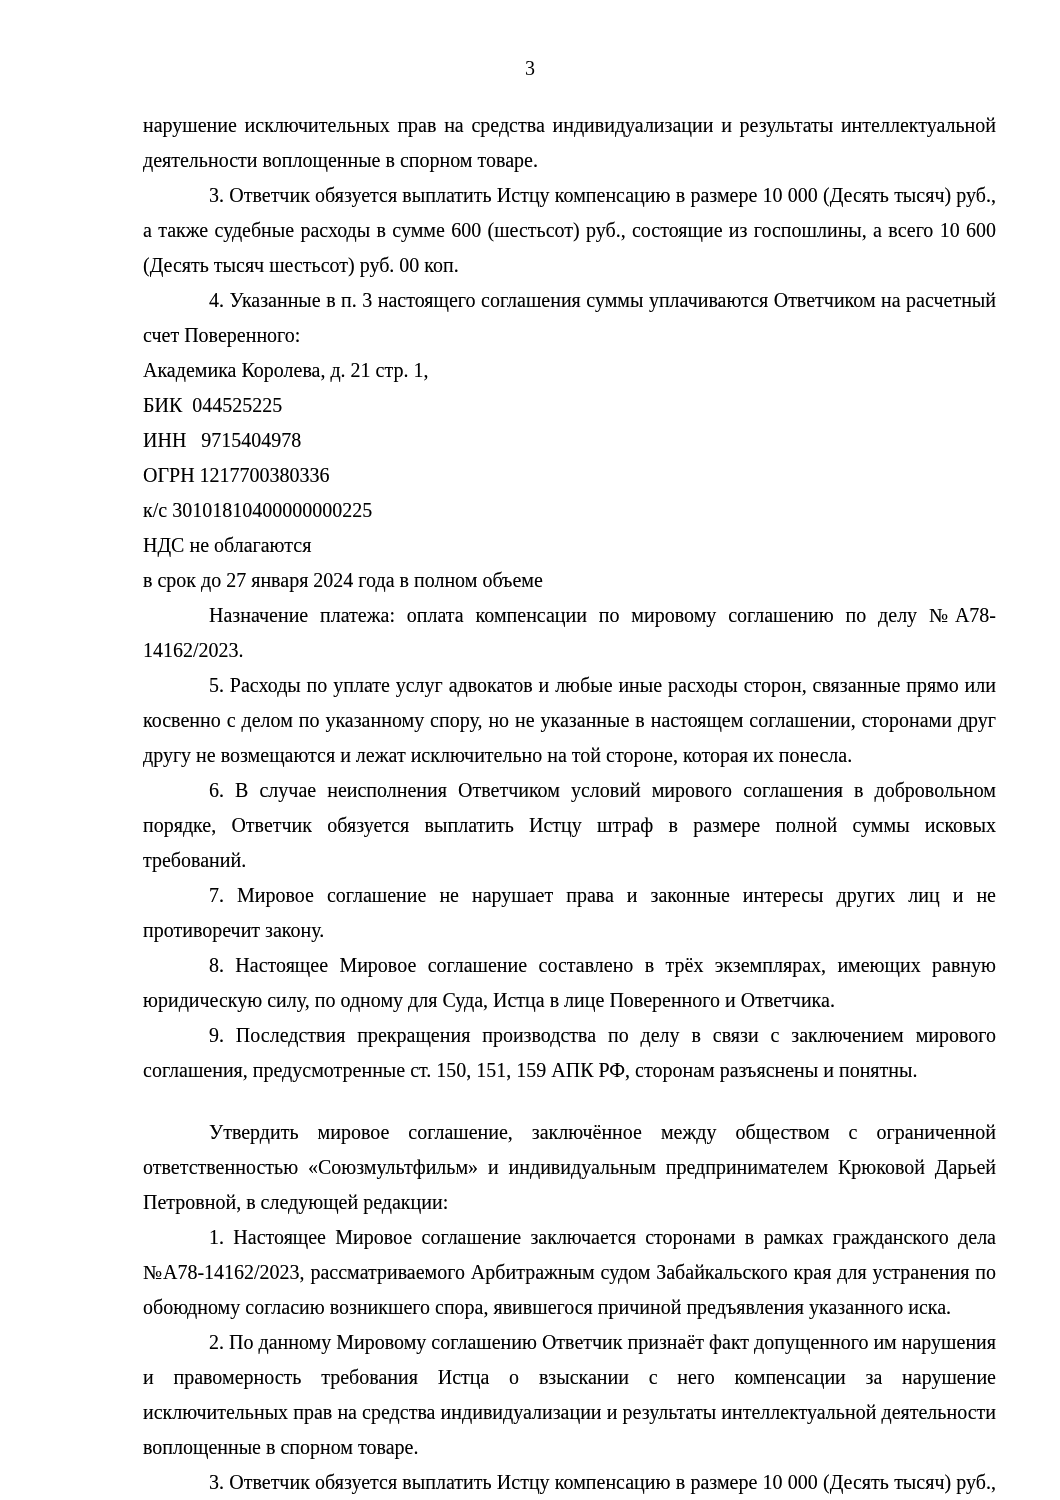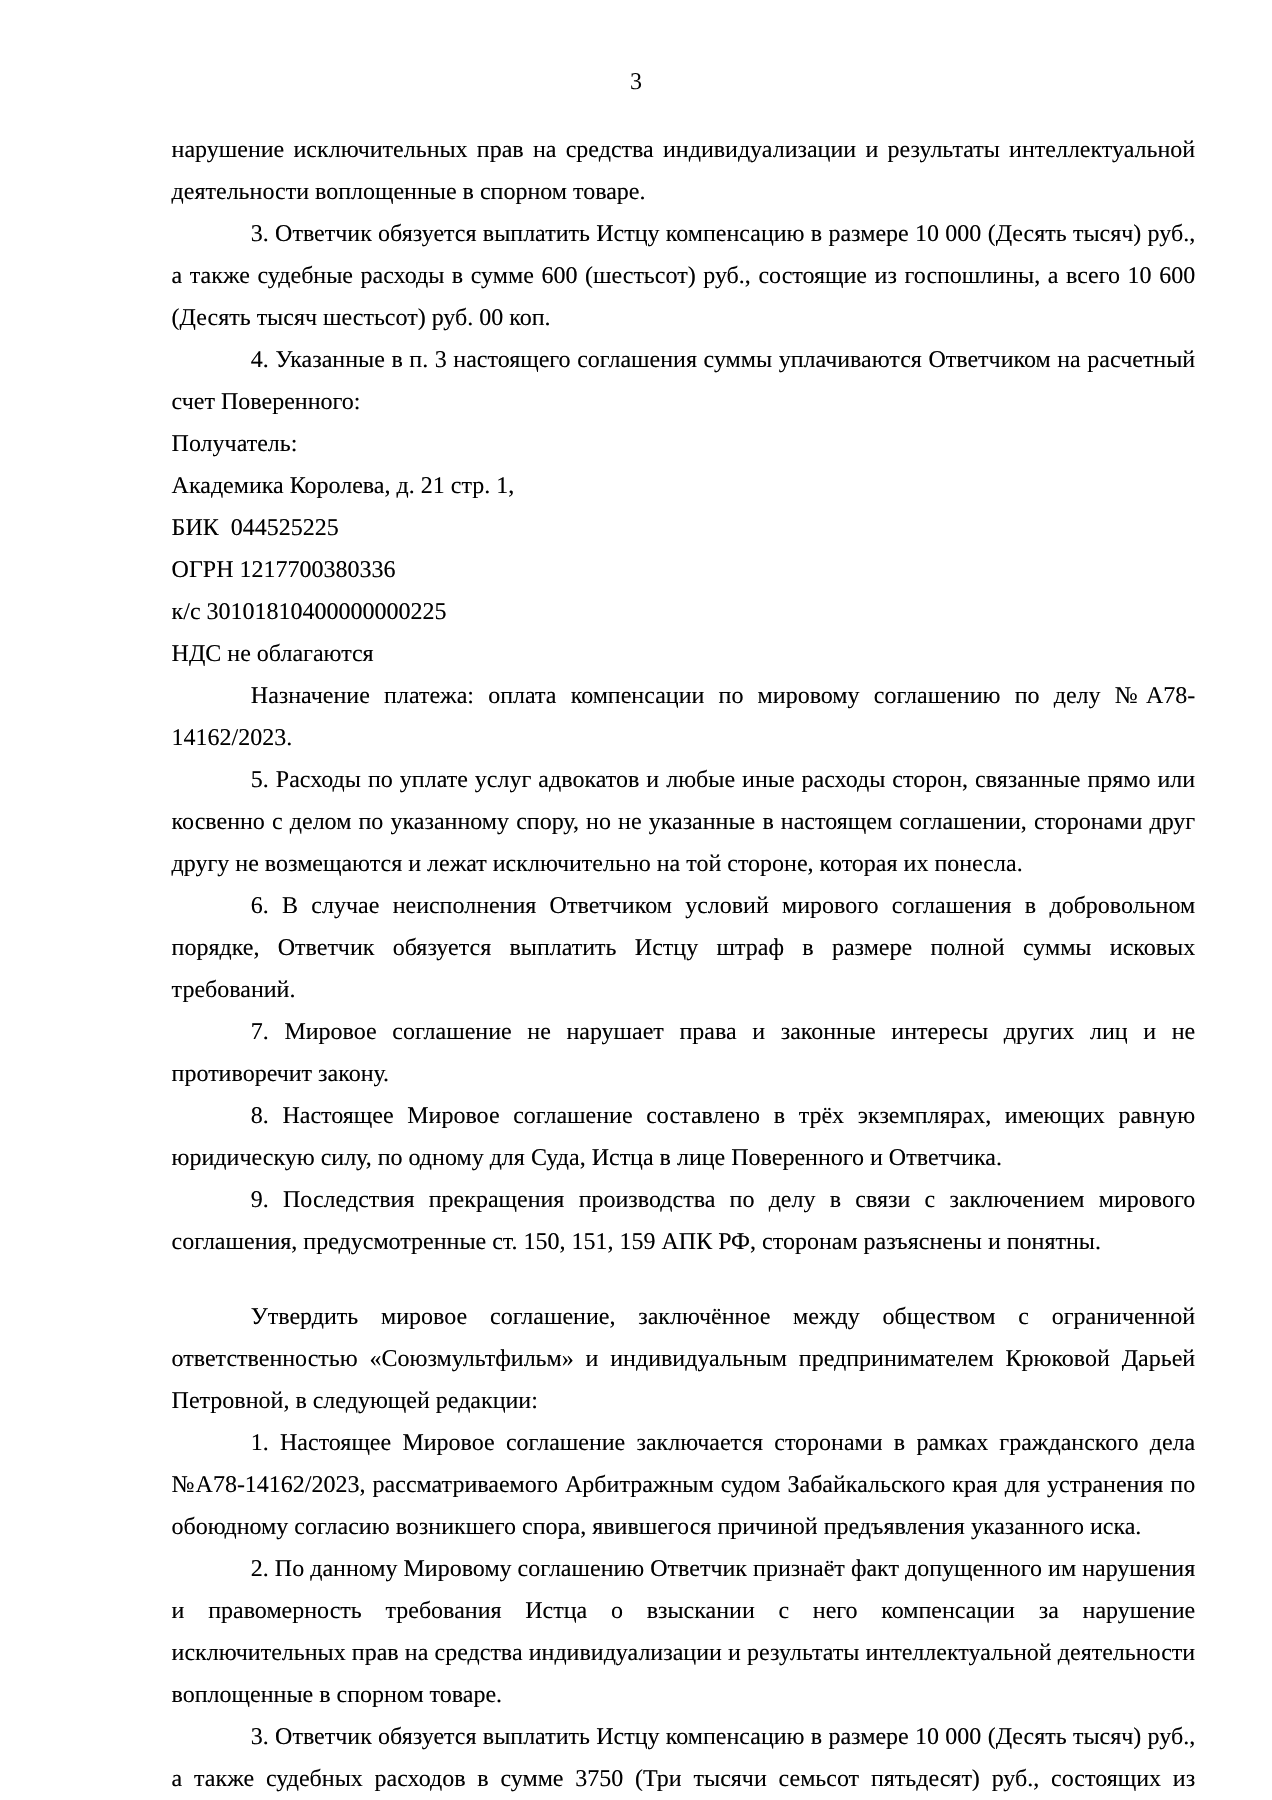--- a/index.html
+++ b/index.html
@@ -50,26 +50,27 @@
 </style>
 </head>
 <body>
 
 <div class="page">
   <div class="page-number">3</div>
   <div class="content">
       <p class="justify">нарушение исключительных прав на средства индивидуализации и результаты интеллектуальной деятельности воплощенные в спорном товаре.</p>
       <p class="justify-indent">3. Ответчик обязуется выплатить Истцу компенсацию в размере 10 000 (Десять тысяч) руб., а также судебные расходы в сумме 600 (шестьсот) руб., состоящие из госпошлины, а всего 10 600 (Десять тысяч шестьсот) руб. 00 коп.</p>
       <p class="justify-indent">4. Указанные в п. 3 настоящего соглашения суммы уплачиваются Ответчиком на расчетный счет Поверенного:</p>
-      <p class="flush">Получатель:</p>
       <p class="flush">Академика Королева, д. 21 стр. 1,</p>
       <p class="flush">БИК &nbsp;044525225</p>
+      <p class="flush">ИНН &nbsp;&nbsp;9715404978</p>
       <p class="flush">ОГРН 1217700380336</p>
       <p class="flush">к/с 30101810400000000225</p>
       <p class="flush">НДС не облагаются</p>
+      <p class="flush">в срок до 27 января 2024 года в полном объеме</p>
       <p class="justify-indent">Назначение платежа: оплата компенсации по мировому соглашению по делу №А78-14162/2023.</p>
       <p class="justify-indent">5. Расходы по уплате услуг адвокатов и любые иные расходы сторон, связанные прямо или косвенно с делом по указанному спору, но не указанные в настоящем соглашении, сторонами друг другу не возмещаются и лежат исключительно на той стороне, которая их понесла.</p>
       <p class="justify-indent">6. В случае неисполнения Ответчиком условий мирового соглашения в добровольном порядке, Ответчик обязуется выплатить Истцу штраф в размере полной суммы исковых требований.</p>
       <p class="justify-indent">7. Мировое соглашение не нарушает права и законные интересы других лиц и не противоречит закону.</p>
       <p class="justify-indent">8. Настоящее Мировое соглашение составлено в трёх экземплярах, имеющих равную юридическую силу, по одному для Суда, Истца в лице Поверенного и Ответчика.</p>
       <p class="justify-indent">9. Последствия прекращения производства по делу в связи с заключением мирового соглашения, предусмотренные ст. 150, 151, 159 АПК РФ, сторонам разъяснены и понятны.</p>
       <p class="spacer"></p>
       <p class="justify-indent">Утвердить мировое соглашение, заключённое между обществом с ограниченной ответственностью «Союзмультфильм» и индивидуальным предпринимателем Крюковой Дарьей Петровной, в следующей редакции:</p>
       <p class="justify-indent">1. Настоящее Мировое соглашение заключается сторонами в рамках гражданского дела №А78-14162/2023, рассматриваемого Арбитражным судом Забайкальского края для устранения по обоюдному согласию возникшего спора, явившегося причиной предъявления указанного иска.</p>
       <p class="justify-indent">2. По данному Мировому соглашению Ответчик признаёт факт допущенного им нарушения и правомерность требования Истца о взыскании с него компенсации за нарушение исключительных прав на средства индивидуализации и результаты интеллектуальной деятельности воплощенные в спорном товаре.</p>

